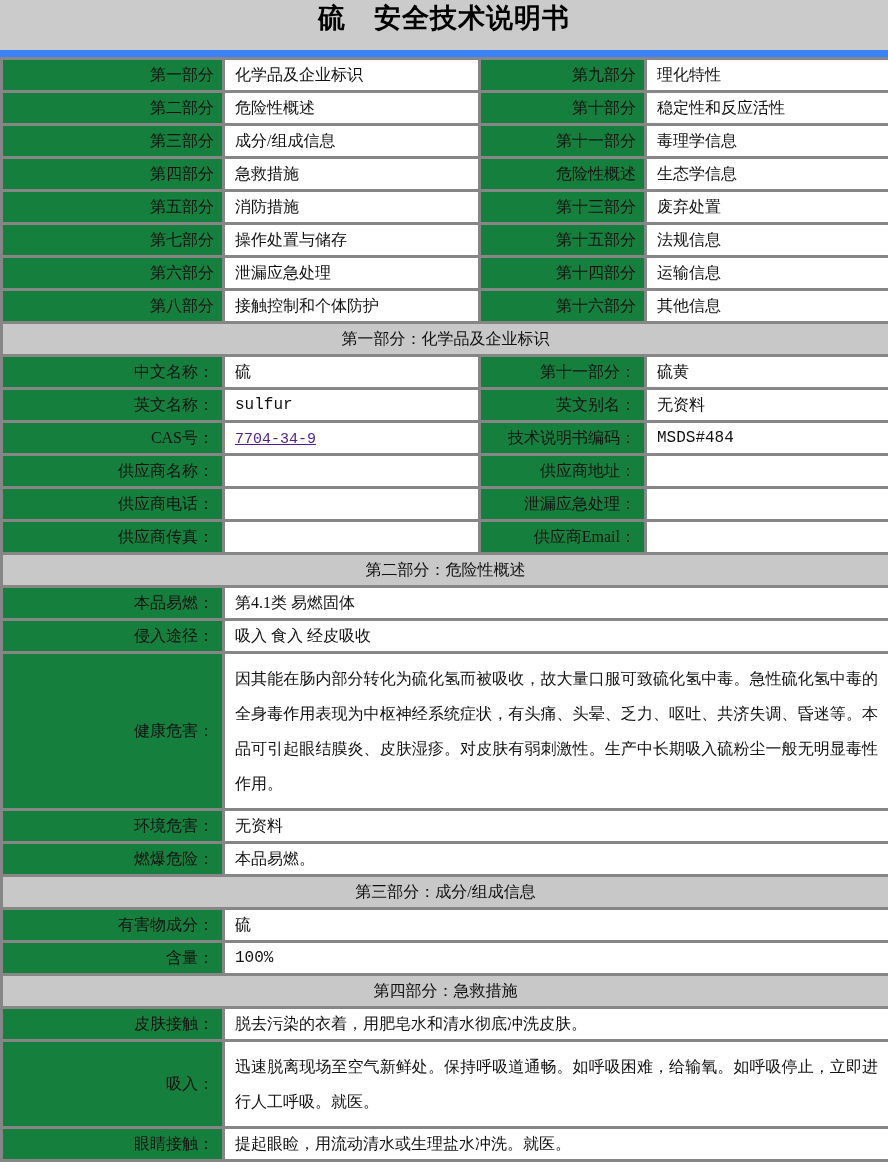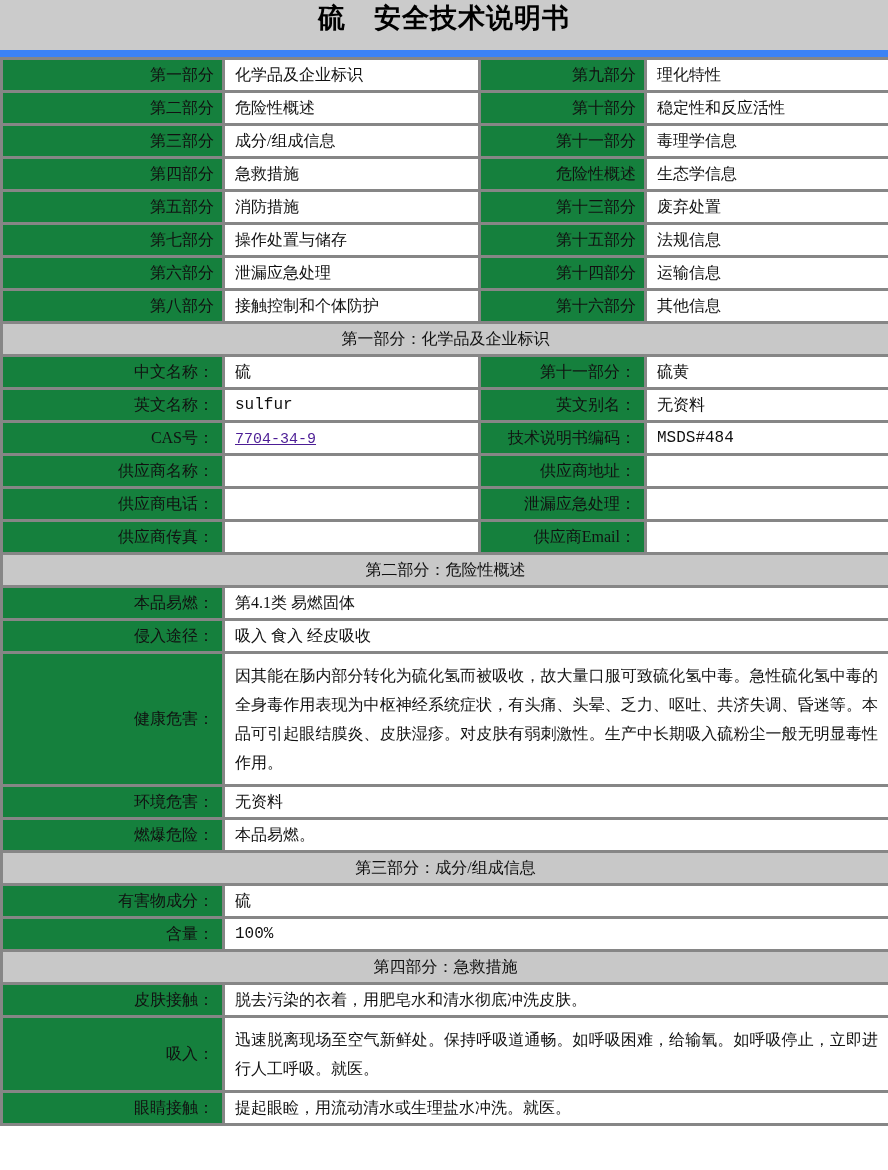--- a/index.html
+++ b/index.html
@@ -54,21 +54,21 @@
     height: 31px;
     font-size: 16px;
     padding: 2px 0;
   }
   .toc-row td { height: 32px; }
   .ascii {
     font-family: "Liberation Mono", "DejaVu Sans Mono", monospace;
     font-size: 15px;
   }
   td.multiline {
-    line-height: 29px;
+    line-height: 35px;
     text-align: justify;
     padding: 7px 10px;
     height: auto;
     font-family: Liberation Serif, serif;
   }
   a.cas-link {
     color: #4c1d95;
     text-decoration: underline;
     font-family: "Liberation Mono", "DejaVu Sans Mono", monospace;
     font-size: 15px;

